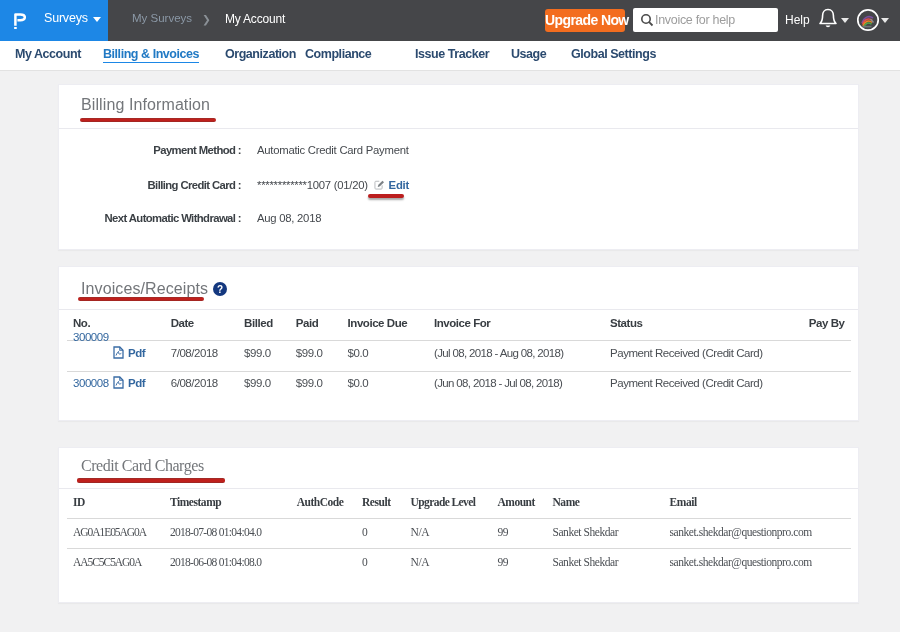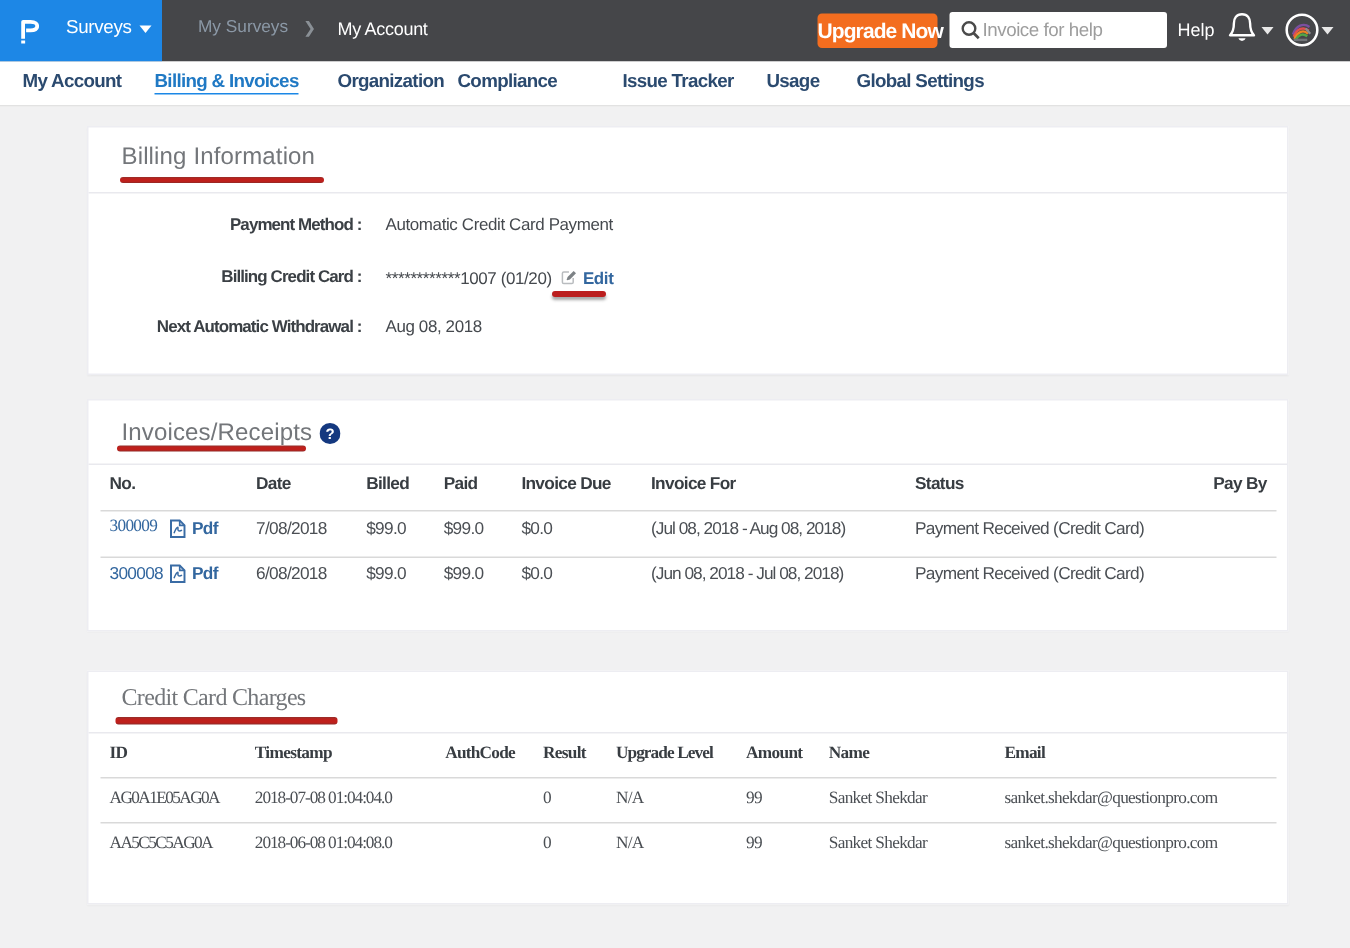--- a/index.html
+++ b/index.html
@@ -108,21 +108,21 @@
   <div class="divider" style="top:42.1px;"></div>
   <div class="th" style="left:14px;top:50.3px;">No.</div>
   <div class="th" style="left:111.7px;top:50.3px;">Date</div>
   <div class="th" style="left:185.1px;top:50.3px;">Billed</div>
   <div class="th" style="left:236.8px;top:50.3px;">Paid</div>
   <div class="th" style="left:288.6px;top:50.3px;">Invoice Due</div>
   <div class="th" style="left:375px;top:50.3px;">Invoice For</div>
   <div class="th" style="left:551px;top:50.3px;">Status</div>
   <div class="th" style="right:13.5px;top:50.3px;padding-left:12px;">Pay By</div>
   <div class="tdivider" style="top:73.1px;"></div>
-  <div class="td lnk" style="left:14px;top:79px;font-family:Liberation Serif, serif;">300009</div>
+  <div class="td lnk" style="left:14px;top:65px;">300009</div>
   <svg style="position:absolute;left:54px;top:78.5px" width="11" height="13" viewBox="0 0 11 13">
       <path d="M1 1 H6.8 L10 4.2 V12 H1 Z" fill="none" stroke="#3a6ca5" stroke-width="1.3"></path>
       <path d="M6.8 1 V4.2 H10" fill="none" stroke="#3a6ca5" stroke-width="1.1"></path>
       <path d="M3 9.5 C4 7 5 5.5 5.5 5.5 C6 5.5 5 8 6.5 8 C7.3 8 8 7.6 8.3 7.3" fill="none" stroke="#3a6ca5" stroke-width="1"></path>
     </svg>
   <div class="td lnk" style="left:69px;top:80.9px;font-weight:bold;">Pdf</div>
   <div class="td" style="left:111.7px;top:80.9px;">7/08/2018</div>
   <div class="td" style="left:185.1px;top:80.9px;">$99.0</div>
   <div class="td" style="left:236.8px;top:80.9px;">$99.0</div>
   <div class="td" style="left:288.6px;top:80.9px;">$0.0</div>

